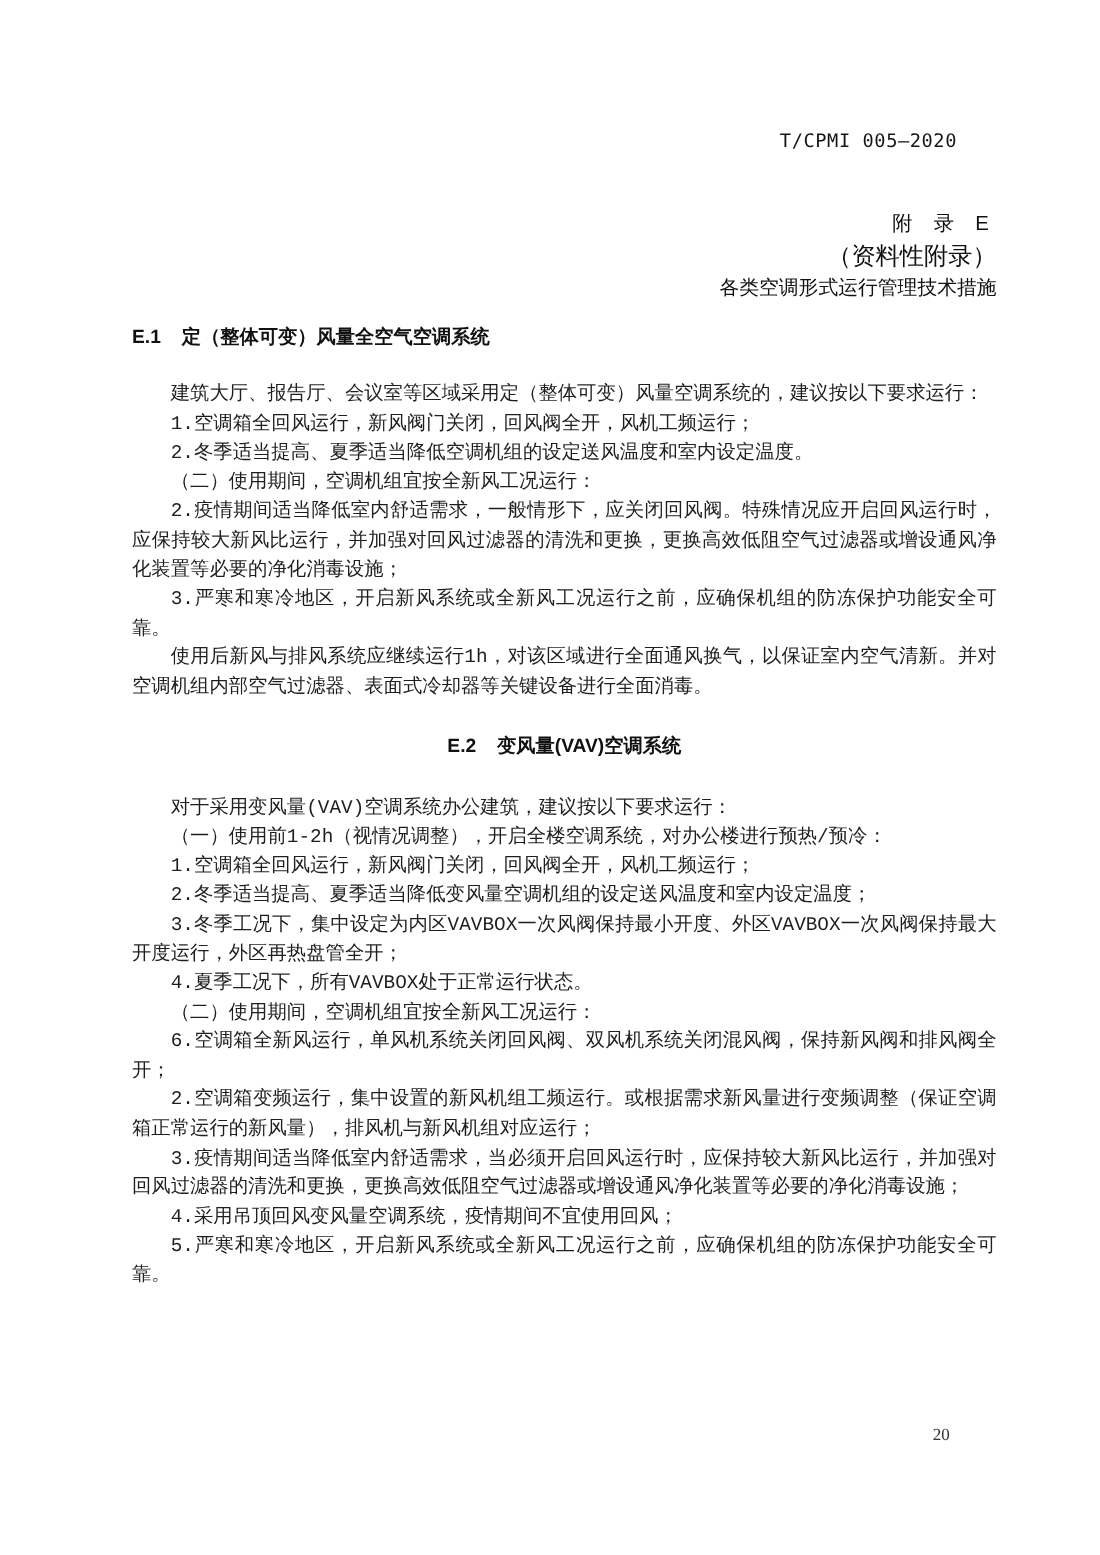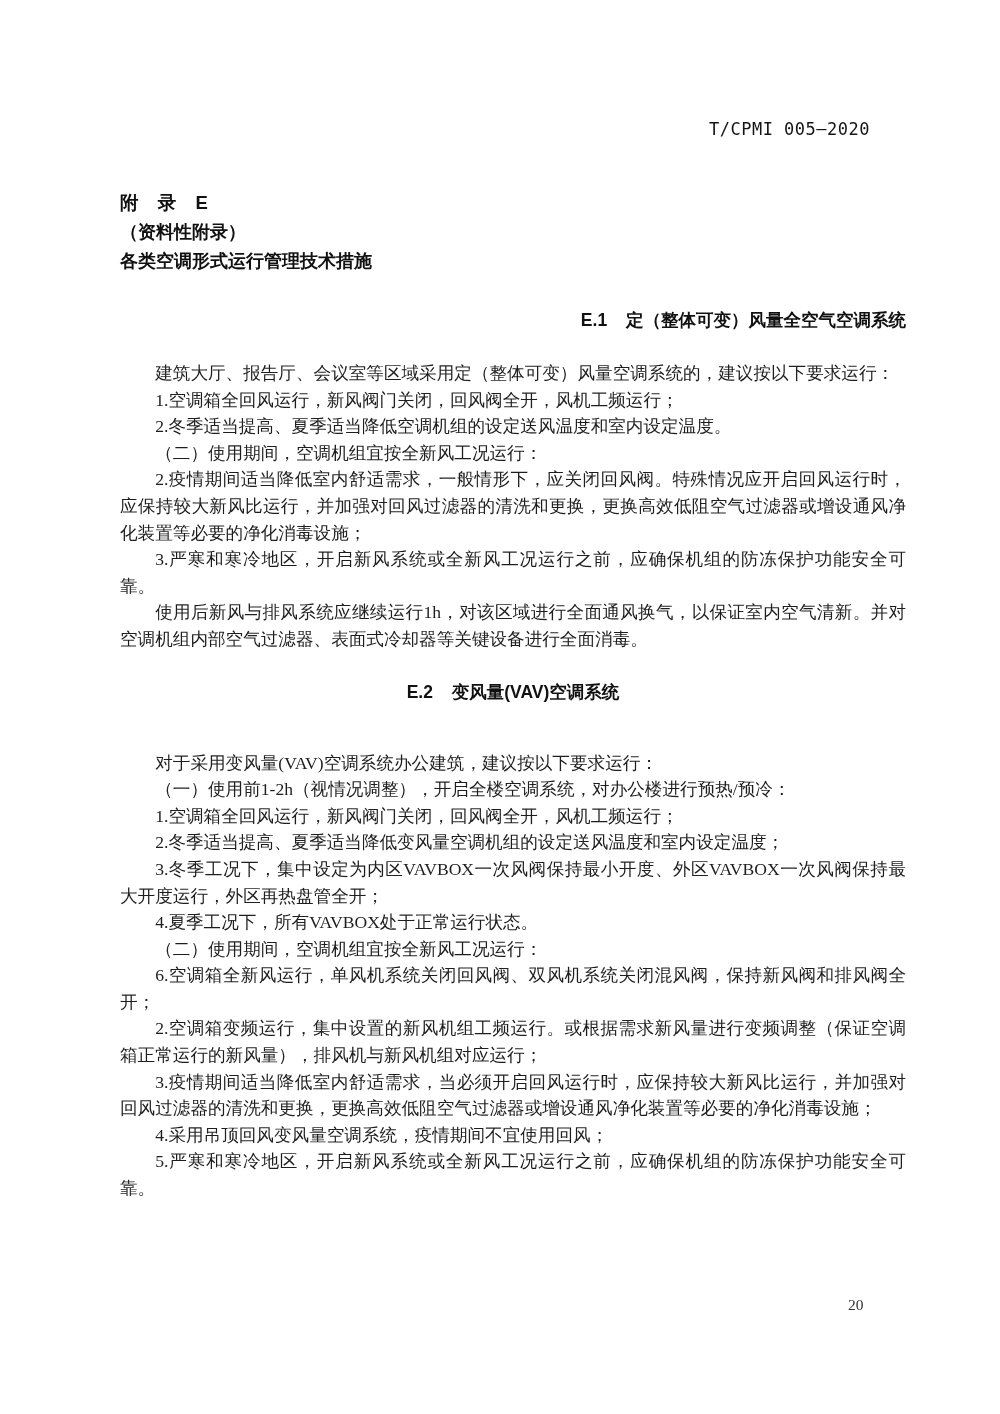--- a/index.html
+++ b/index.html
@@ -27,62 +27,63 @@
     white-space: nowrap;
   }
   .content {
     position: absolute;
     left: 120px;
     top: 0;
     width: 786px;
   }
   .title-block {
     margin-top: 188px;
-    text-align: left;
+    text-align: right;
     font-family: "Liberation Sans", "DejaVu Sans", sans-serif;
-    font-weight: bold;
+    font-weight: normal;
     color: #111111;
   }
   .title-main {
     font-size: 18.5px;
     line-height: 30px;
     letter-spacing: 0.38em;
   }
   .title-sub {
-    font-size: 18px;
+    font-size: 22px;
     line-height: 29px;
   }
   .title-subject {
     font-size: 18px;
     line-height: 29px;
   }
   .sec-heading {
     font-family: "Liberation Sans", "DejaVu Sans", sans-serif;
     font-weight: bold;
     font-size: 17.5px;
     line-height: 24px;
     color: #111111;
     white-space: nowrap;
   }
-  .section-e1 .sec-heading { margin-top: 32px; text-align: right; }
+  .section-e1 .sec-heading { margin-top: 18px; }
   .section-e2 .sec-heading { margin-top: 27px; text-align: center; }
   .sec-num { margin-right: 14px; }
   .sec-body {
     margin-top: 28px;
     font-family: "Liberation Serif", "DejaVu Serif", serif;
     font-size: 17.6px;
     line-height: 26.6px;
     text-align: justify;
     color: #1e1e1e;
   }
-  .section-e2 .sec-body { margin-top: 46px; }
+  .section-e2 .sec-body { margin-top: 32px; }
   .para {
     margin: 0;
     padding: 0;
     text-indent: 2em;
+    font-family: Liberation Mono, monospace;
   }
   .page-number {
     position: absolute;
     top: 1296px;
     left: 848px;
     font-family: "Liberation Serif", "DejaVu Serif", serif;
     font-size: 15.5px;
     color: #333333;
   }
 </style>

